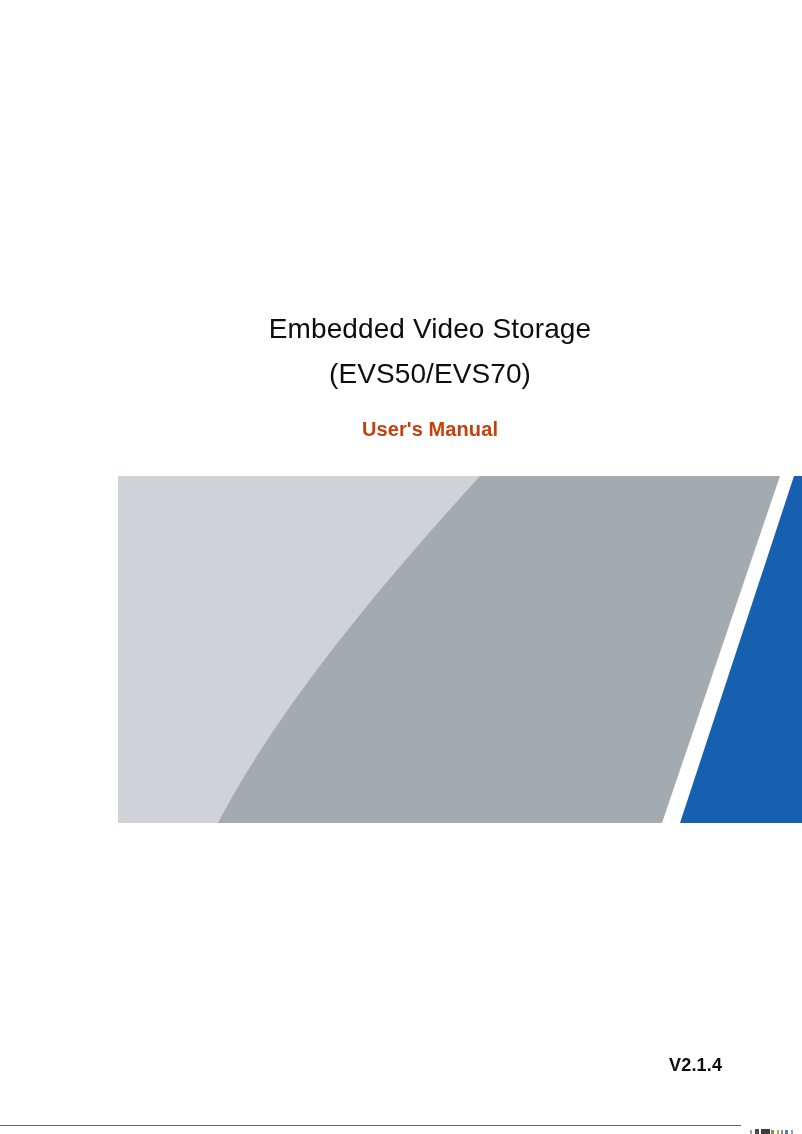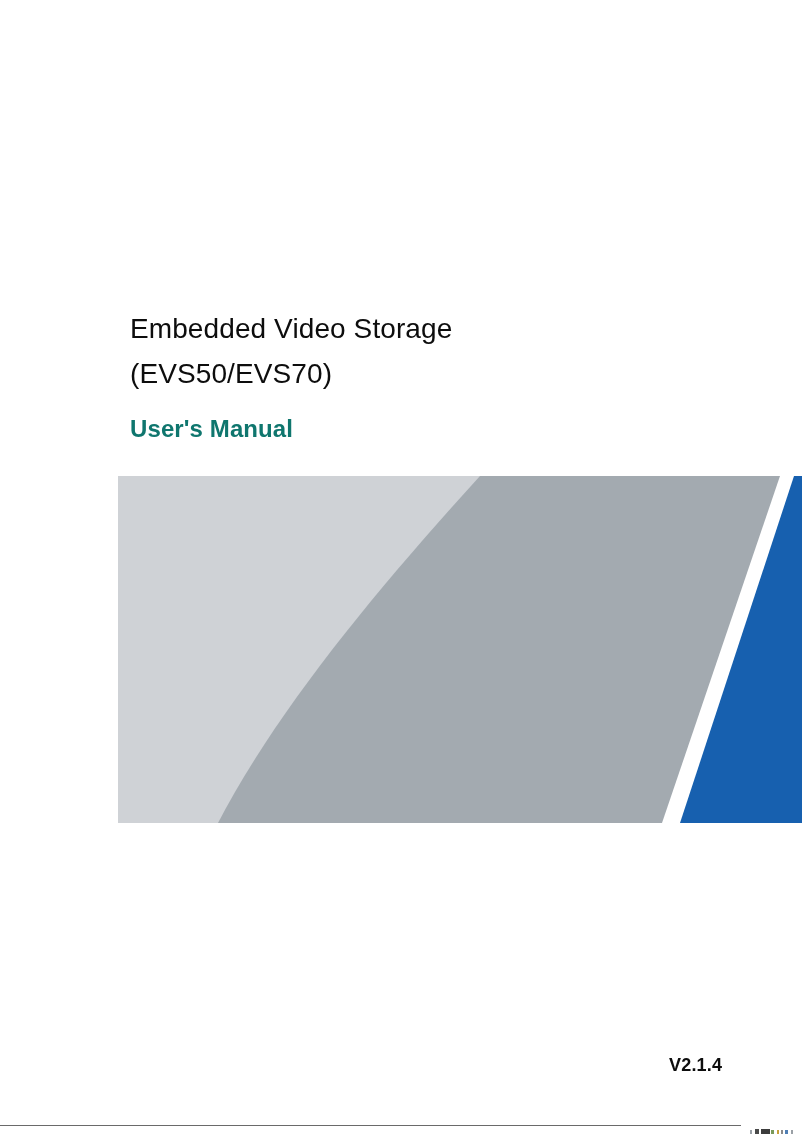--- a/index.html
+++ b/index.html
@@ -22,35 +22,36 @@
     inset: 0;
     background: #ffffff;
   }
 
   
   .title-block {
     position: absolute;
     left: 130px;
     top: 306px;
     width: 600px;
+    text-align: center;
   }
   .doc-title {
     font-size: 28px;
     font-weight: 400;
     line-height: 45px;
     color: #0d0d0d;
     letter-spacing: 0.1px;
     white-space: pre-line;
     margin: 0;
   }
   .doc-subtitle {
-    font-size: 24px;
+    font-size: 20px;
     font-weight: 700;
     line-height: 30px;
-    color: #0f766e;
+    color: #c2410c;
     margin: 18px 0 0 0;
     letter-spacing: 0.1px;
   }
 
   
   .banner {
     position: absolute;
     left: 118px;
     top: 476px;
     width: 684px;

